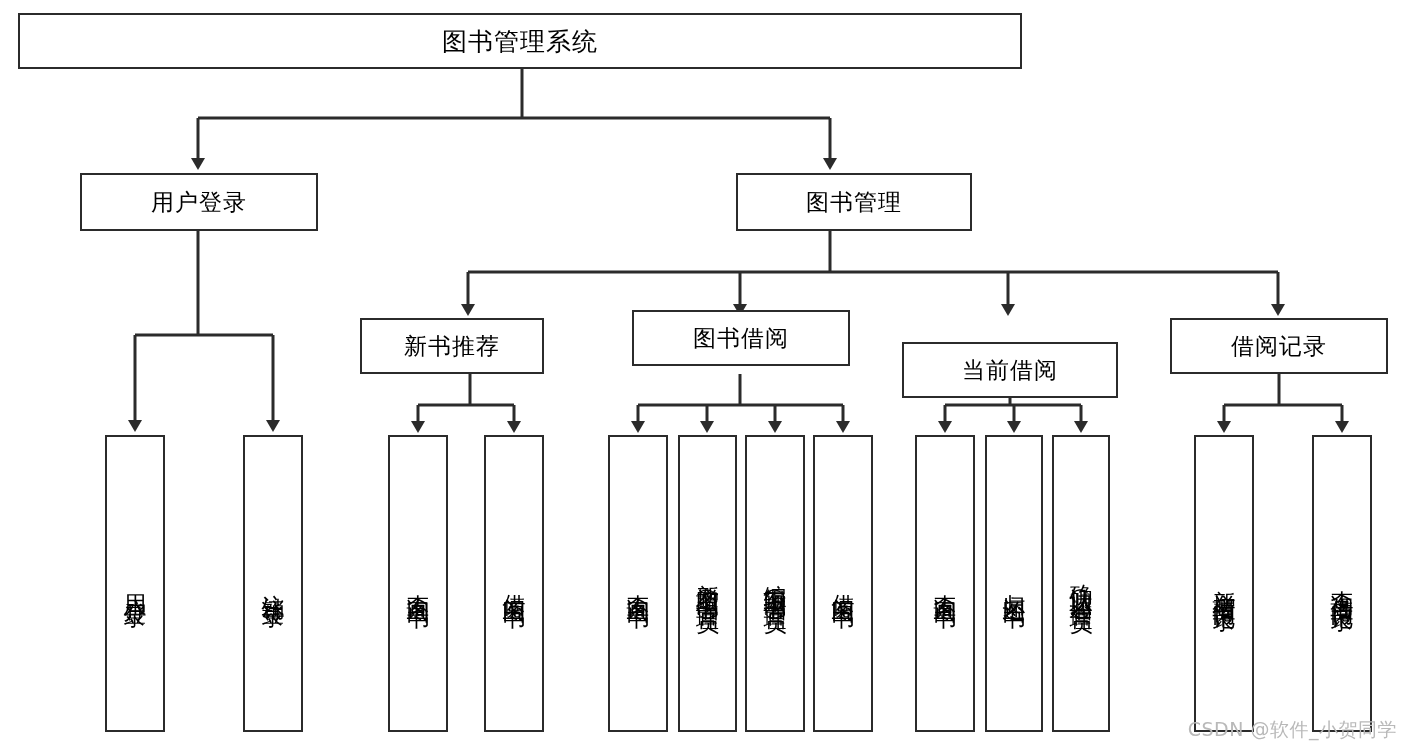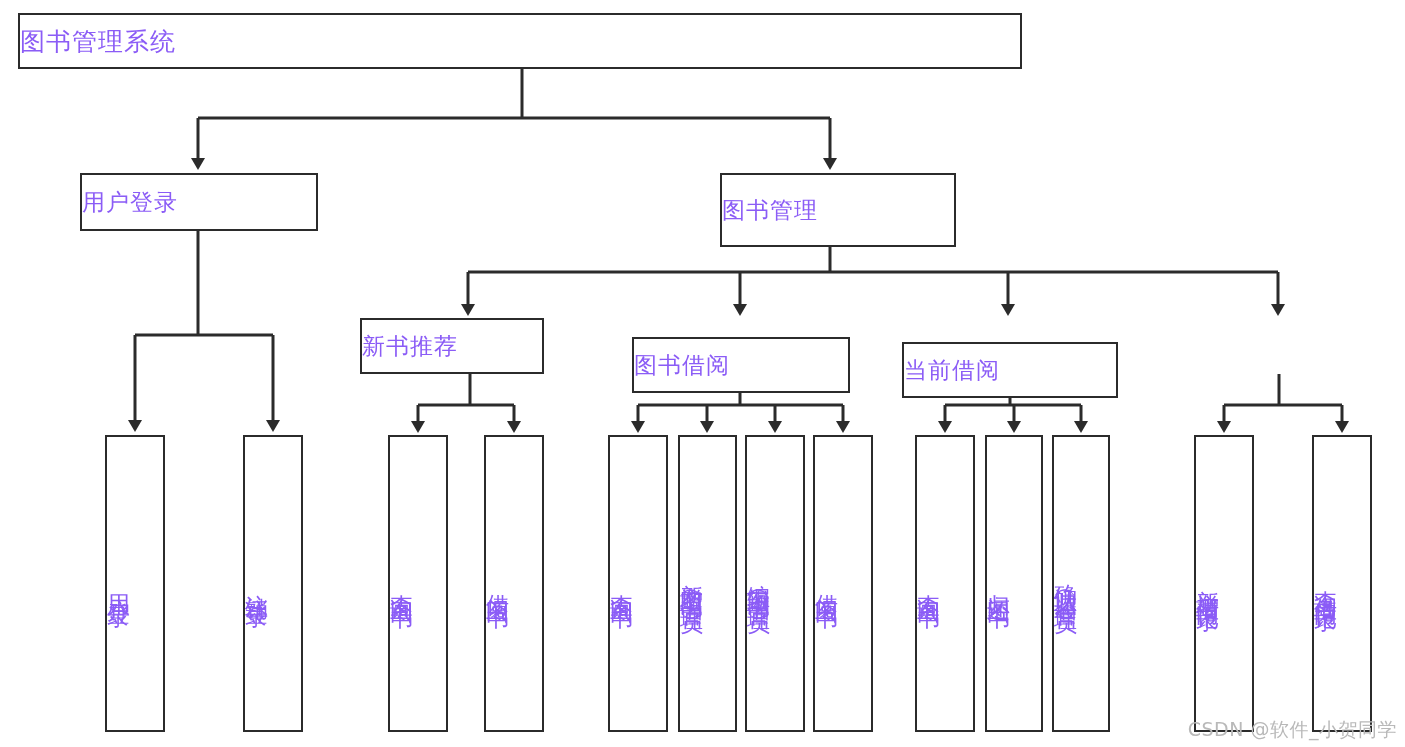--- a/index.html
+++ b/index.html
@@ -25,21 +25,22 @@
     height: 747px;
     pointer-events: none;
   }
   .node {
     position: absolute;
     box-sizing: border-box;
     background: #ffffff;
     border: 2px solid #2b2b2b;
     display: flex;
     align-items: center;
-    color: #8b5cf6;
+    justify-content: center;
+    color: #000000;
   }
   .node.root {
     font-size: 25px;
     letter-spacing: 1px;
   }
   .node.level2 {
     font-size: 23px;
     letter-spacing: 1px;
   }
   .node.leaf {
@@ -120,32 +121,35 @@
     </g>
   </svg>
 
   <div class="node root" style="left: 18px; top: 13px; width: 1004px; height: 56px;">
     <span>图书管理系统</span>
   </div>
 
   <div class="node level2" style="left: 80px; top: 173px; width: 238px; height: 58px;">
     <span>用户登录</span>
   </div>
-  <div class="node level2" style="left: 720px; top: 173px; width: 236px; height: 74px;">
+  <div class="node level2" style="left: 736px; top: 173px; width: 236px; height: 58px;">
     <span>图书管理</span>
   </div>
 
   <div class="node level2" style="left: 360px; top: 318px; width: 184px; height: 56px;">
     <span>新书推荐</span>
   </div>
-  <div class="node level2" style="left: 632px; top: 337px; width: 218px; height: 56px;">
+  <div class="node level2" style="left: 632px; top: 310px; width: 218px; height: 56px;">
     <span>图书借阅</span>
   </div>
   <div class="node level2" style="left: 902px; top: 318px; width: 216px; height: 56px; margin-top: 24px;">
     <span>当前借阅</span>
+  </div>
+  <div class="node level2" style="left: 1170px; top: 318px; width: 218px; height: 56px;">
+    <span>借阅记录</span>
   </div>
 
   <div class="node leaf" style="left: 105px; top: 435px; width: 60px; height: 297px;">
     <span class="vlabel">用户登录</span>
   </div>
   <div class="node leaf" style="left: 243px; top: 435px; width: 60px; height: 297px;">
     <span class="vlabel">注销登录</span>
   </div>
   <div class="node leaf" style="left: 388px; top: 435px; width: 60px; height: 297px;">
     <span class="vlabel">查询图书</span>

